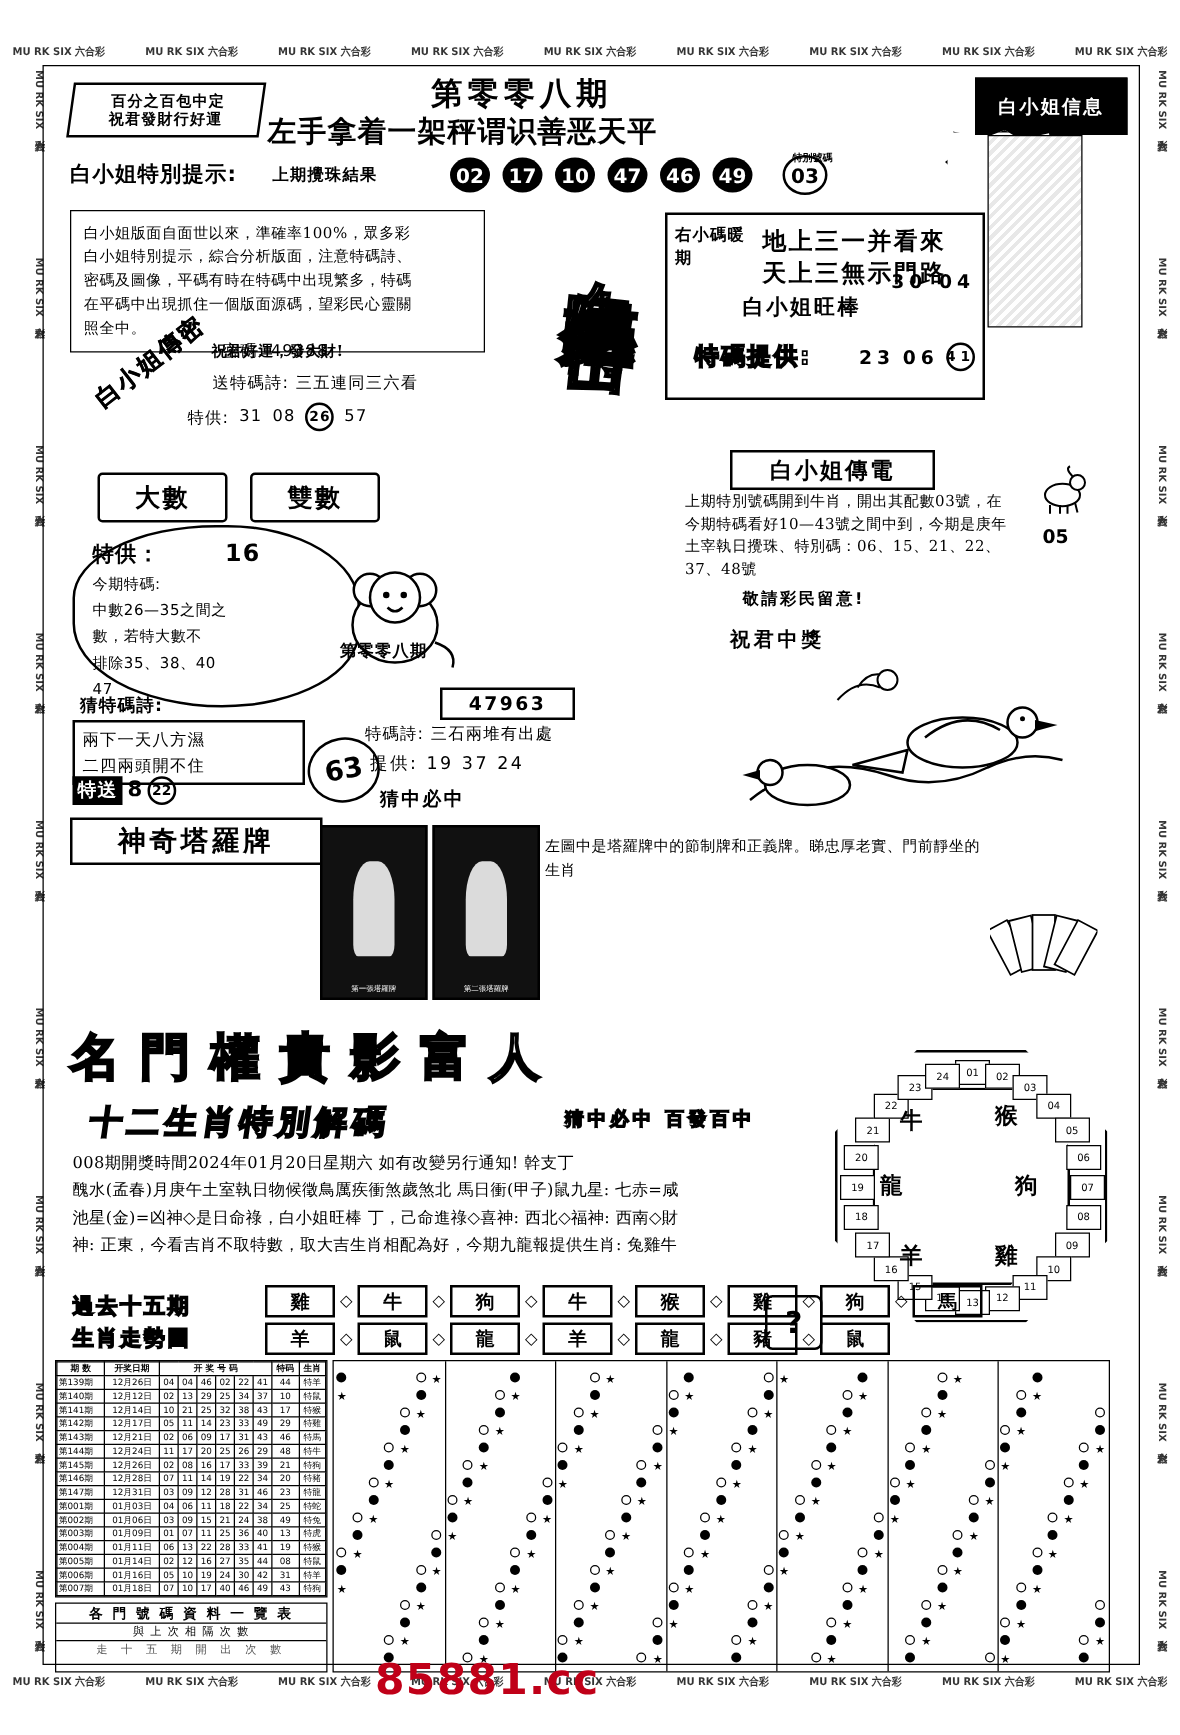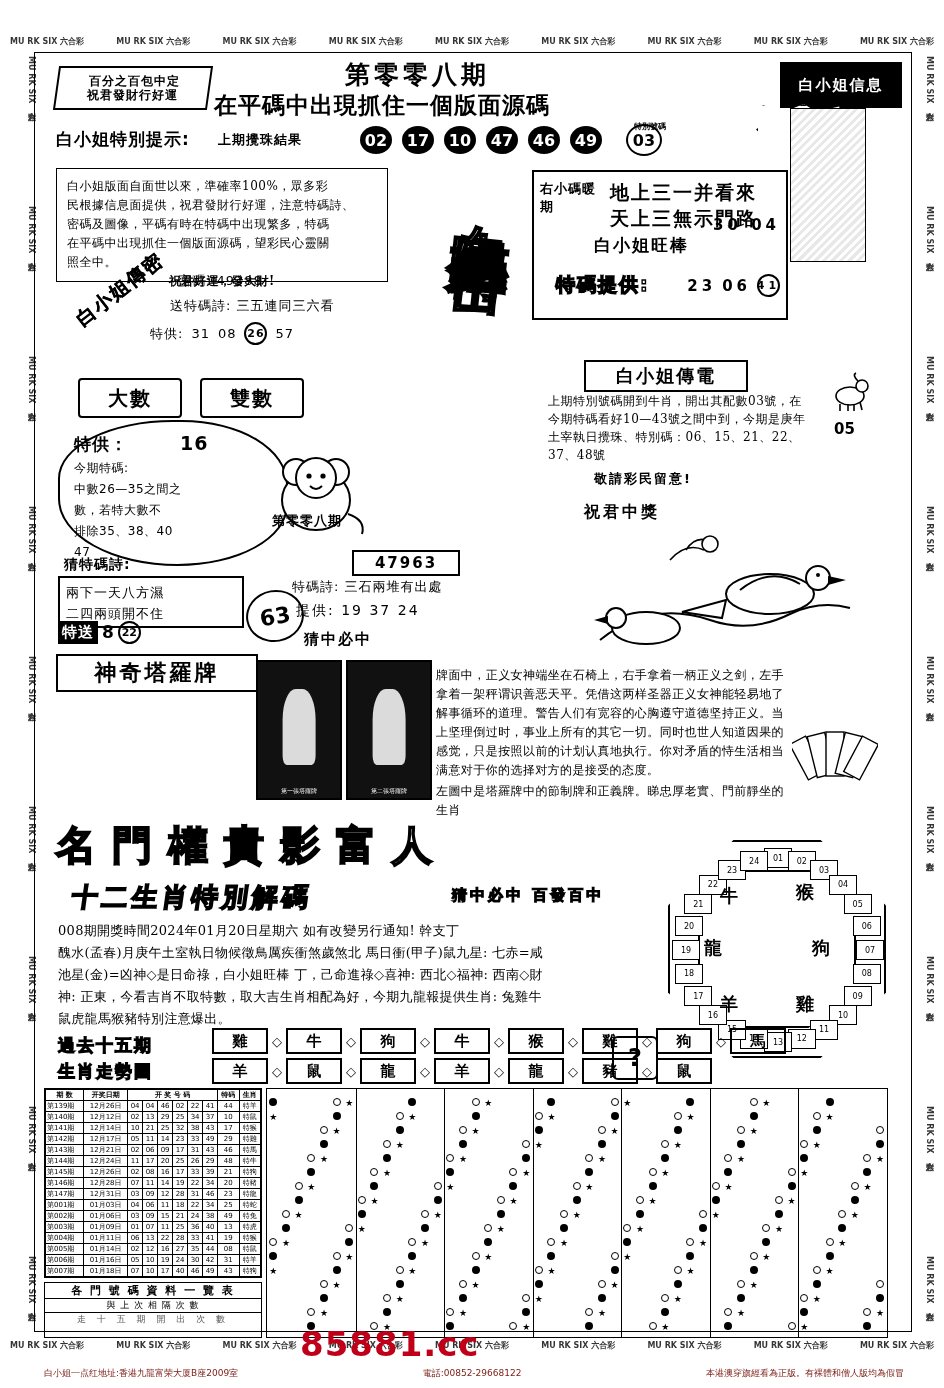--- a/index.html
+++ b/index.html
@@ -259,21 +259,21 @@
       <div class="wm-vert" style="top: 1200px;">MU RK SIX 六合彩</div>
     </div>
 
   <div class="frame"></div>
 
   <div class="badge-tl">
     <span>百分之百包中定</span>
     <span>祝君發財行好運</span>
   </div>
   <div class="hdr-title">第零零八期</div>
-  <div class="hdr-sub">在平碼中出現抓住一個版面源碼</div>
+  <div class="hdr-sub">左手拿着一架秤谓识善恶天平</div>
   <div class="badge-tr">
     <span>白小姐信息</span>
   </div>
   <div class="starburst">
       <div class="sb"></div>
     </div>
   <div class="portrait"></div>
 
   <div class="tip-label">白小姐特別提示:</div>
   <div class="tip-sub">上期攪珠結果</div>
@@ -283,21 +283,21 @@
       <div class="ball">10</div>
       <div class="ball">47</div>
       <div class="ball">46</div>
       <div class="ball">49</div>
       <div class="ball sep" style="margin-left: 14px;">03</div>
     </div>
   <div class="sp-label">特別號碼</div>
 
   <div class="lead-box" id="leadBox">
       <p>白小姐版面自面世以來，準確率100%，眾多彩</p>
-      <p>民根據信息面提供，祝君發財行好運，注意特碼詩、</p>
+      <p>白小姐特別提示，綜合分析版面，注意特碼詩、</p>
       <p>密碼及圖像，平碼有時在特碼中出現繁多，特碼</p>
       <p>在平碼中出現抓住一個版面源碼，望彩民心靈關</p>
       <p>照全中。</p>
       <p class="center">祝君好運，發大財!</p>
     </div>
 
   <div class="diag-title">白小姐傳密</div>
   <div class="code-line">
     <span>密碼:</span>
     <span>49388</span>
@@ -420,21 +420,20 @@
     <div class="tarot-card">
       <div class="fig"></div>
       <div class="cap">第一張塔羅牌</div>
     </div>
     <div class="tarot-card">
       <div class="fig"></div>
       <div class="cap">第二張塔羅牌</div>
     </div>
   </div>
   <div class="tarot-text">
-    <span>牌面中，正义女神端坐在石椅上，右手拿着一柄正义之剑，左手拿着一架秤谓识善恶天平。凭借这两样圣器正义女神能轻易地了解事循环的道理。警告人们有宽容的心胸遵守道德坚持正义。当上坚理倒过时，事业上所有的其它一切。同时也世人知道因果的感觉，只是按照以前的计划认真地执行。你对矛盾的恃生活相当满意对于你的选择对方的是接受的态度。</span>
     <span class="last">左圖中是塔羅牌中的節制牌和正義牌。睇忠厚老實、門前靜坐的生肖</span>
   </div>
   <svg class="fan" viewBox="0 0 86 78">
     <g stroke="#000" stroke-width="1.4" fill="#fff">
       <rect x="6" y="20" width="18" height="40" transform="rotate(-28 15 40)"></rect>
       <rect x="20" y="16" width="18" height="42" transform="rotate(-14 29 37)"></rect>
       <rect x="34" y="14" width="18" height="44"></rect>
       <rect x="48" y="16" width="18" height="42" transform="rotate(14 57 37)"></rect>
       <rect x="60" y="20" width="18" height="40" transform="rotate(28 69 40)"></rect>
     </g>
@@ -442,21 +441,20 @@
 
   <div class="banner">名門權貴影富人</div>
   <div class="banner2">十二生肖特別解碼</div>
   <div class="banner3">猜中必中 百發百中</div>
 
   <div class="almanac">
     <div>008期開獎時間2024年01月20日星期六  如有改變另行通知!  幹支丁</div>
     <div>醜水(孟春)月庚午土室執日物候徵鳥厲疾衝煞歲煞北 馬日衝(甲子)鼠九星:  七赤=咸</div>
     <div>池星(金)=凶神◇是日命祿，白小姐旺棒  丁，己命進祿◇喜神:  西北◇福神:  西南◇財</div>
     <div>神:  正東，今看吉肖不取特數，取大吉生肖相配為好，今期九龍報提供生肖:  兔雞牛</div>
-    <div>鼠虎龍馬猴豬特別注意爆出。</div>
   </div>
 
   <div class="zodiac">
     <div class="ring"></div>
     <div class="inner"></div>
     <div id="zRing">
         <div class="zcell" style="left: 96px; top: 8px;">01</div>
         <div class="zcell" style="left: 119.811px; top: 11.1348px;">02</div>
         <div class="zcell" style="left: 142px; top: 20.3257px;">03</div>
         <div class="zcell" style="left: 161.054px; top: 34.9462px;">04</div>
@@ -1613,19 +1611,14 @@
         <span style="width: 12.6531px; text-align: center;"></span>
         <span style="width: 12.6531px; text-align: center;"></span>
         <span style="width: 12.6531px; text-align: center;"></span>
         <span style="width: 12.6531px; text-align: center;"></span>
         <span style="width: 12.6531px; text-align: center;"><span class="dot"></span></span>
         <span style="width: 12.6531px; text-align: center;"></span>
       </div>
     </div>
 
   <div class="foot-url">85881.cc</div>
-  <div class="foot-line">
-    <span>白小姐一点红地址:香港九龍富荣大厦B座2009室</span>
-    <span>電話:00852-29668122</span>
-    <span>本港澳穿旗經看為正版。有裸體和僧人版均為假冒</span>
-  </div>
 
 </div>
 
 </body></html>

